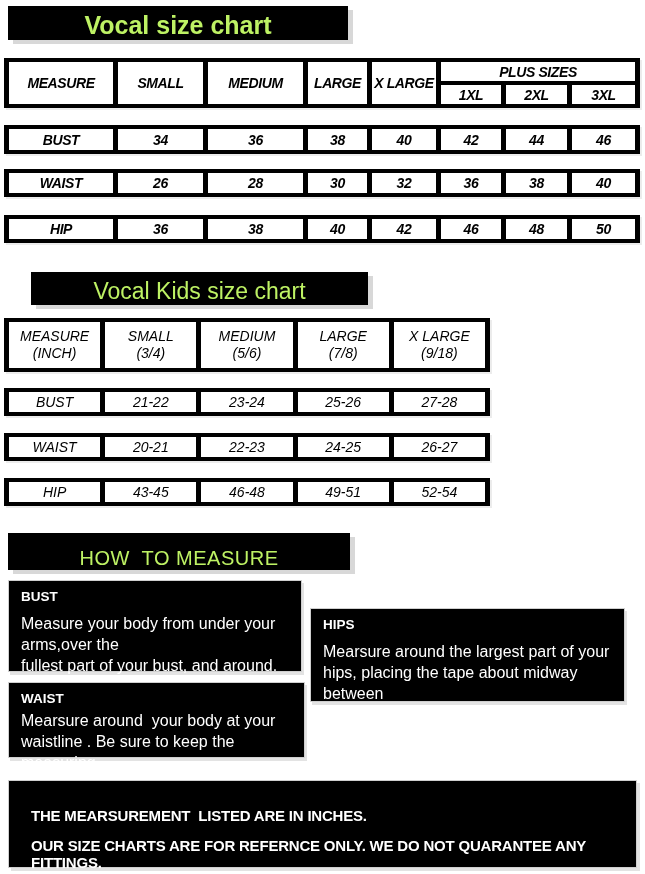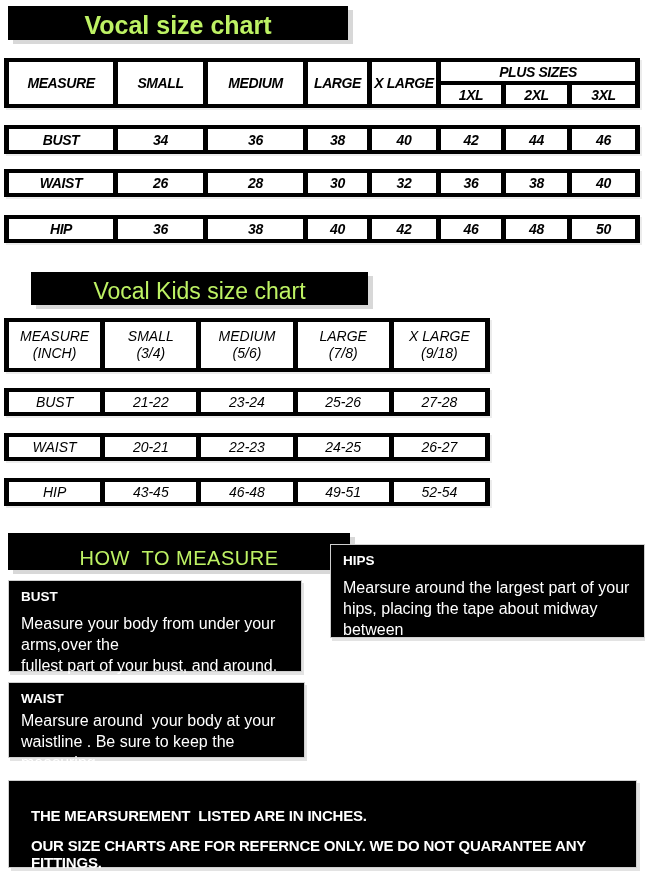--- a/index.html
+++ b/index.html
@@ -180,21 +180,21 @@
 <div class="abs banner" style="left:8px; top:533px; width:342px; height:37px; font-size:20px; font-weight:normal; letter-spacing:0.5px;">
   <span class="banner-text">HOW  TO MEASURE</span>
 </div>
 
 <div class="abs measure-box" style="left:8px; top:580px; width:294px; height:92px;">
   <div class="heading">BUST</div>
   <div class="line">Measure your body from under your arms,over the</div>
   <div class="line">fullest part of your bust, and around.</div>
 </div>
 
-<div class="abs measure-box" style="left:310px; top:544px; width:315px; height:94px;margin-left:20px;">
+<div class="abs measure-box" style="left:310px; top:608px; width:315px; height:94px;">
   <div class="heading">HIPS</div>
   <div class="line">Mearsure around the largest part of your</div>
   <div class="line">hips, placing the tape about midway between</div>
 </div>
 
 <div class="abs measure-box" style="left:8px; top:682px; width:297px; height:76px;">
   <div class="heading" style="margin-bottom:4px;">WAIST</div>
   <div class="line">Mearsure around  your body at your</div>
   <div class="line">waistline . Be sure to keep the measuring</div>
 </div>

